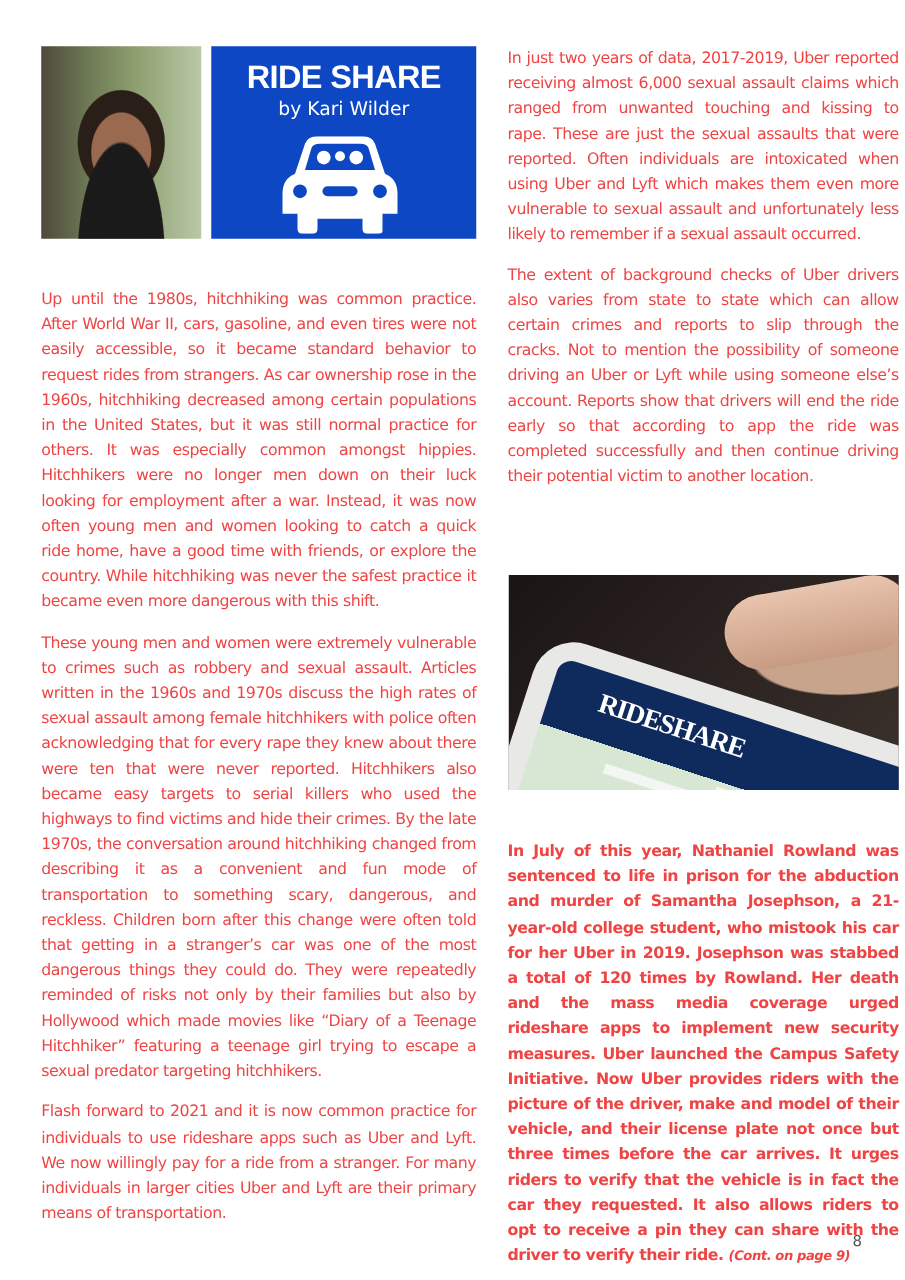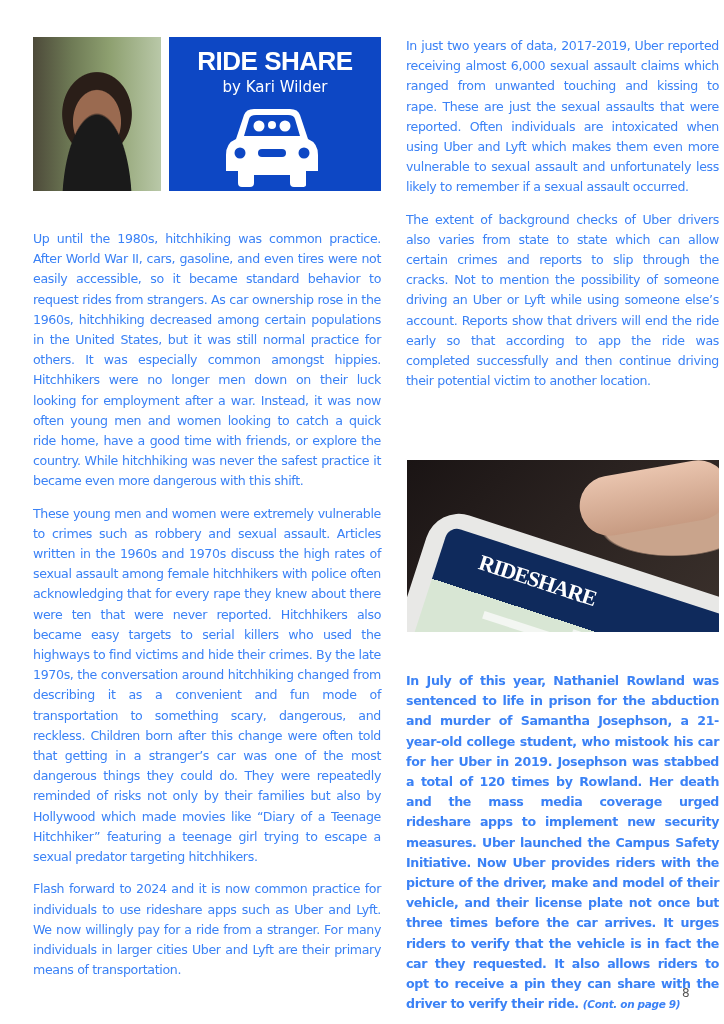--- a/index.html
+++ b/index.html
@@ -1,19 +1,19 @@
 <!DOCTYPE html>
 <html><head>
 <meta charset="utf-8">
 <style>
   html, body { margin: 0; padding: 0; background: #ffffff; }
   body { width: 724px; height: 1024px; position: relative; overflow: hidden;
          font-family: "DejaVu Sans", sans-serif; color: #2b2b2b; }
   .col { position: absolute; text-align: justify; font-size: 12.6px; line-height: 20.2px;
-         font-family: "DejaVu Sans", sans-serif; letter-spacing: -0.35px; color: #3b82f6; }
+         font-family: "DejaVu Sans", sans-serif; letter-spacing: -0.35px; color: #ef4444; }
   .col p { margin: 0 0 12px 0; }
   #left-col { left: 33px; top: 205px; width: 348px; margin-top: 24px; }
   #right-col-top { left: 406px; top: 36px; width: 313px; }
   #right-col-bottom { left: 406px; top: 671px; width: 313px; font-weight: bold; }
   .cont { font-style: italic; font-size: 10.5px; }
 
   #author-photo { position: absolute; left: 33px; top: 37px; width: 128px; height: 154px;
     background: radial-gradient(ellipse at 50% 110%, #1a1a1a 0 38%, transparent 39%),
                 radial-gradient(ellipse at 50% 55%, #9a6a50 0 26%, transparent 27%),
                 radial-gradient(ellipse at 50% 50%, #2a1e18 0 38%, transparent 39%),
@@ -58,21 +58,21 @@
     <circle cx="63" cy="17" r="5.5" fill="#fff"></circle>
     <circle cx="18" cy="44" r="5.5" fill="#0d47c4"></circle>
     <circle cx="82" cy="44" r="5.5" fill="#0d47c4"></circle>
     <rect x="36" y="40" width="28" height="8" rx="4" fill="#0d47c4"></rect>
   </svg>
 </div>
 
 <div id="left-col" class="col">
   <p>Up until the 1980s, hitchhiking was common practice. After World War II, cars, gasoline, and even tires were not easily accessible, so it became standard behavior to request rides from strangers. As car ownership rose in the 1960s, hitchhiking decreased among certain populations in the United States, but it was still normal practice for others. It was especially common amongst hippies. Hitchhikers were no longer men down on their luck looking for employment after a war. Instead, it was now often young men and women looking to catch a quick ride home, have a good time with friends, or explore the country. While hitchhiking was never the safest practice it became even more dangerous with this shift.</p>
   <p>These young men and women were extremely vulnerable to crimes such as robbery and sexual assault. Articles written in the 1960s and 1970s discuss the high rates of sexual assault among female hitchhikers with police often acknowledging that for every rape they knew about there were ten that were never reported. Hitchhikers also became easy targets to serial killers who used the highways to find victims and hide their crimes. By the late 1970s, the conversation around hitchhiking changed from describing it as a convenient and fun mode of transportation to something scary, dangerous, and reckless. Children born after this change were often told that getting in a stranger’s car was one of the most dangerous things they could do. They were repeatedly reminded of risks not only by their families but also by Hollywood which made movies like “Diary of a Teenage Hitchhiker” featuring a teenage girl trying to escape a sexual predator targeting hitchhikers.</p>
-  <p>Flash forward to 2024 and it is now common practice for individuals to use rideshare apps such as Uber and Lyft. We now willingly pay for a ride from a stranger. For many individuals in larger cities Uber and Lyft are their primary means of transportation.</p>
+  <p>Flash forward to 2021 and it is now common practice for individuals to use rideshare apps such as Uber and Lyft. We now willingly pay for a ride from a stranger. For many individuals in larger cities Uber and Lyft are their primary means of transportation.</p>
 </div>
 
 <div id="right-col-top" class="col">
   <p>In just two years of data, 2017-2019, Uber reported receiving almost 6,000 sexual assault claims which ranged from unwanted touching and kissing to rape. These are just the sexual assaults that were reported. Often individuals are intoxicated when using Uber and Lyft which makes them even more vulnerable to sexual assault and unfortunately less likely to remember if a sexual assault occurred.</p>
   <p>The extent of background checks of Uber drivers also varies from state to state which can allow certain crimes and reports to slip through the cracks. Not to mention the possibility of someone driving an Uber or Lyft while using someone else’s account. Reports show that drivers will end the ride early so that according to app the ride was completed successfully and then continue driving their potential victim to another location.</p>
 </div>
 
 <div id="rideshare-photo" title="Hand using a rideshare app on a smartphone">
   <div id="phone">
     <div id="phone-screen">

